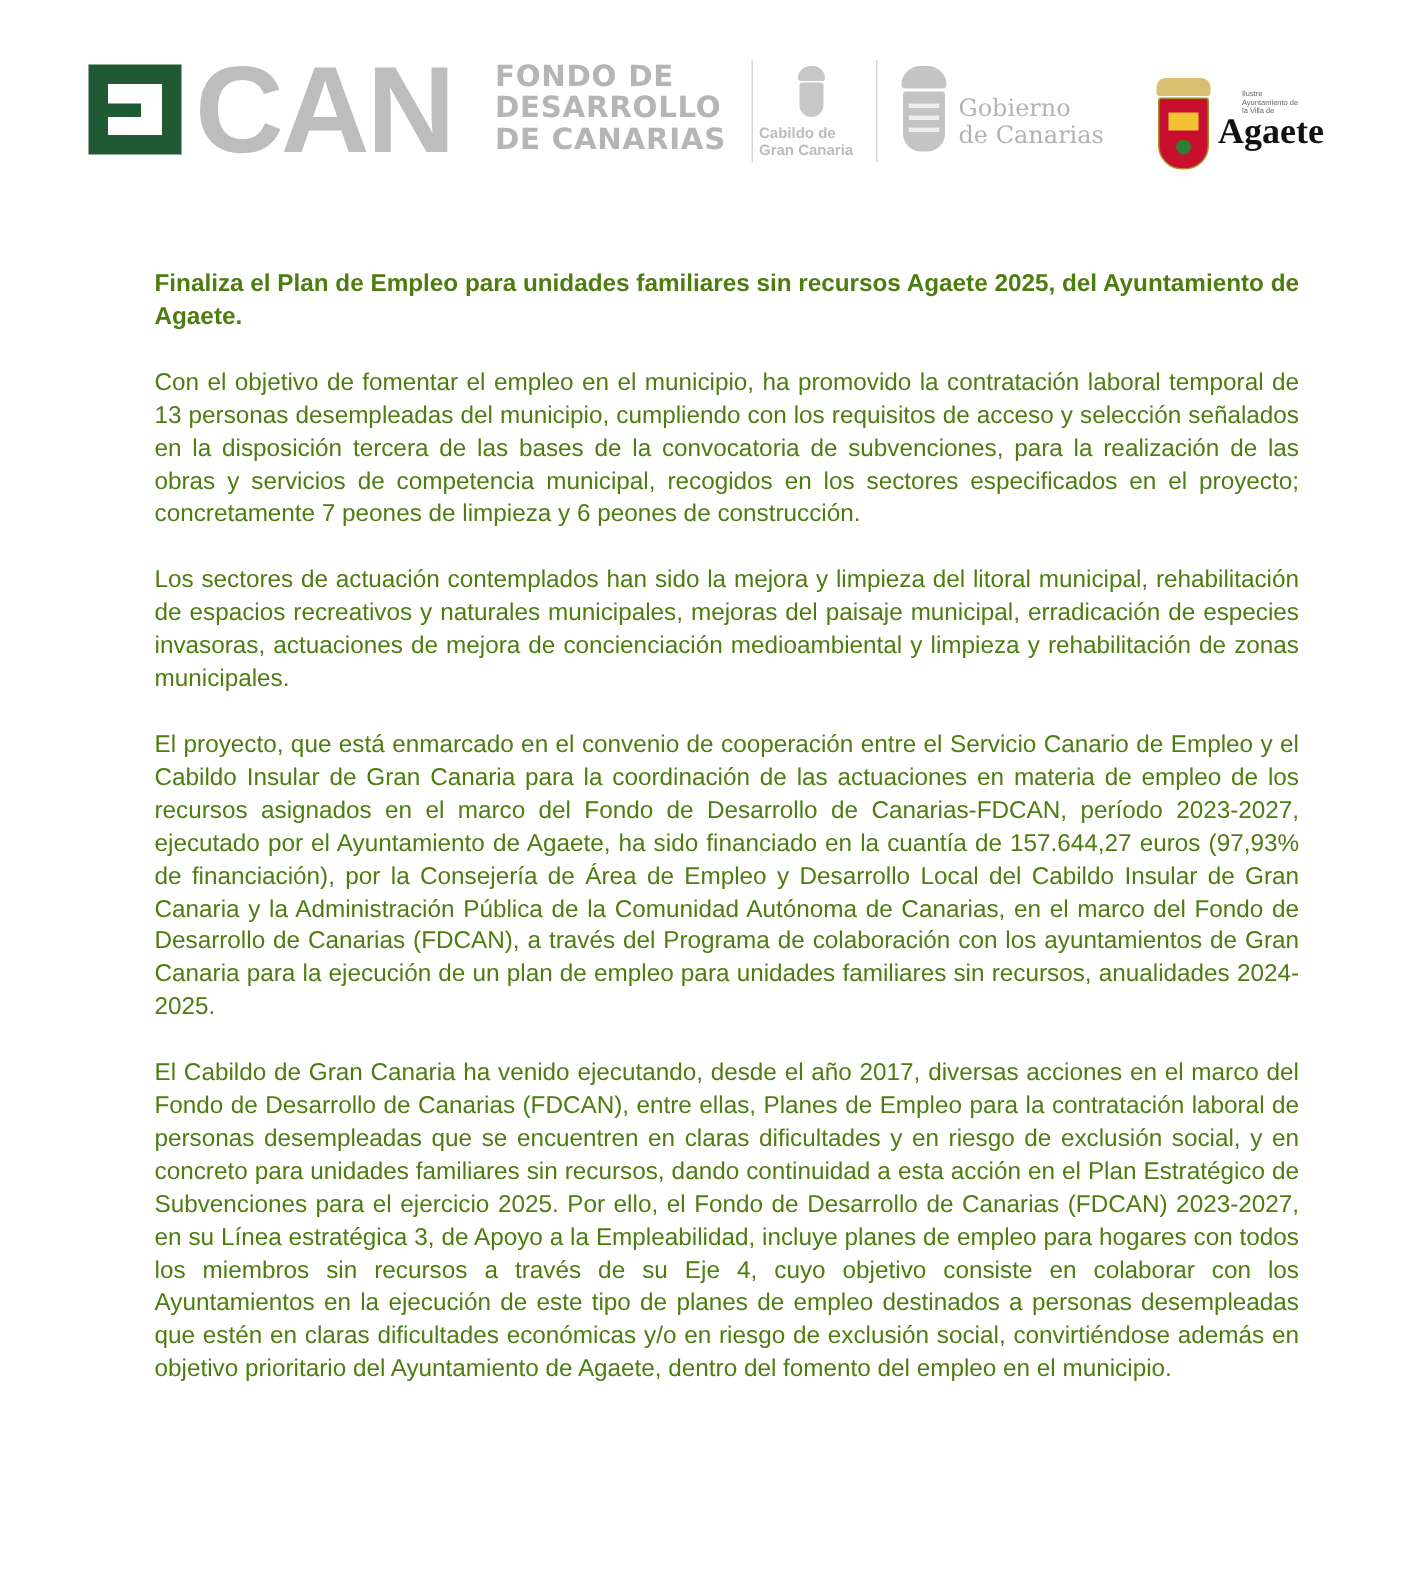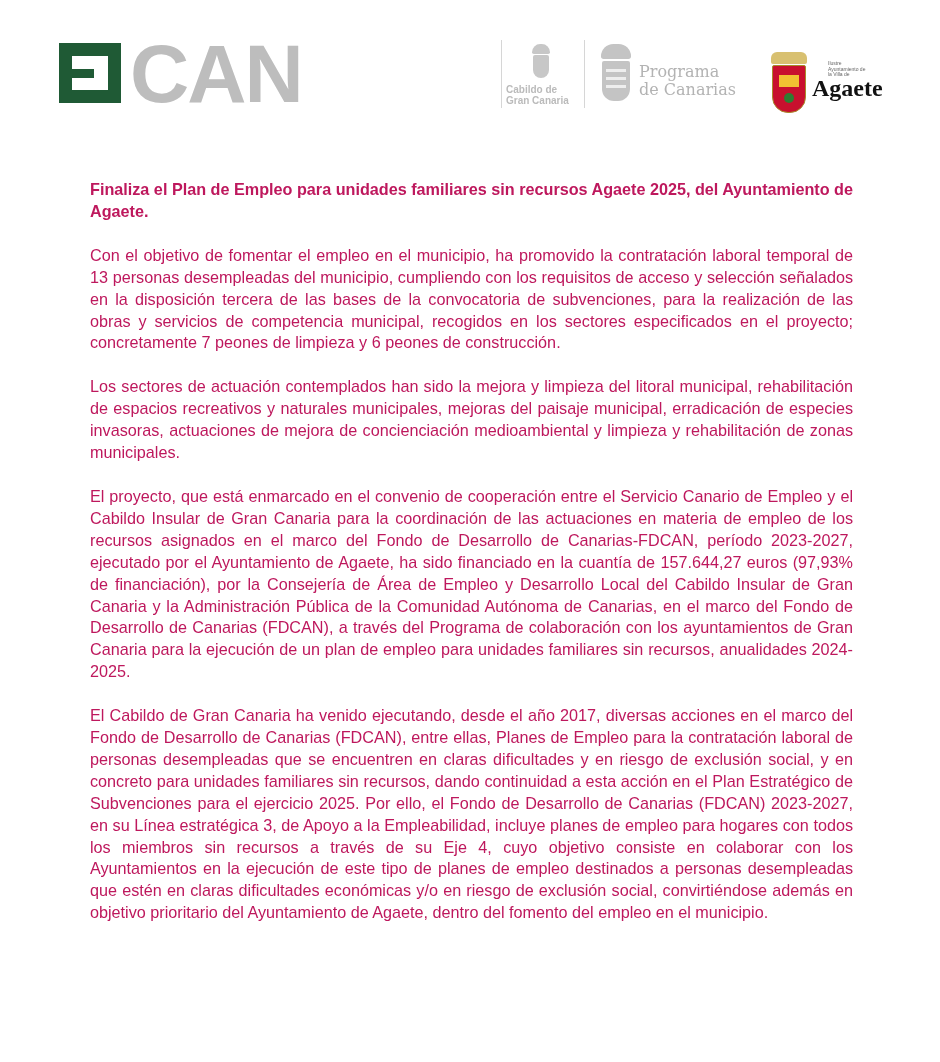--- a/index.html
+++ b/index.html
@@ -32,34 +32,39 @@
   
   .agaete-shield { position: absolute; left: 770px; top: 52px; width: 38px; height: 62px; }
   .agaete-shield .crown { position:absolute; left:1px; top:0; width:36px; height:12px; background:#d8c070; border-radius: 6px 6px 2px 2px; }
   .agaete-shield .body { position:absolute; left:2px; top:13px; width:34px; height:48px; background:#c8102e; border-radius: 2px 2px 16px 16px; border: 1px solid #a88d2a; box-sizing: border-box; }
   .agaete-shield .castle { position:absolute; left:9px; top:23px; width:20px; height:12px; background:#f1c232; }
   .agaete-shield .cross { position:absolute; left:14px; top:41px; width:10px; height:10px; background:#2e7d32; border-radius:50%; }
   .agaete-small { position: absolute; left: 828px; top: 61px; font-size: 5px; line-height: 5.5px; color: #666; width: 50px; }
   .agaete-name { position: absolute; left: 812px; top: 76px; font-family: Liberation Serif, serif; font-weight: bold; font-size: 24px; line-height: 24px; color: #111; }
 
   
-  .doc { position: absolute; left: 90px; top: 179px; width: 763px; font-family: "Liberation Sans", sans-serif; font-size: 16.2px; line-height: 21.9px; color: #be185d; }
+  .doc { position: absolute; left: 103px; top: 179px; width: 763px; font-family: "Liberation Sans", sans-serif; font-size: 16.2px; line-height: 21.9px; color: #4d7c0f; }
   .doc h1 { margin: 0 0 22px 0; font-size: 16.2px; line-height: 21.9px; font-weight: bold; text-align: justify; }
   .doc p { margin: 0 0 22px 0; text-align: justify; }
 </style>
 </head>
 <body>
 
 <div class="header">
 
   <div class="fdcan-mark">
     <div class="inner"></div>
     <div class="bar"></div>
   </div>
   <div class="fdcan-can">CAN</div>
+  <div class="fdcan-text">
+    <div>FONDO DE</div>
+    <div>DESARROLLO</div>
+    <div>DE CANARIAS</div>
+  </div>
 
   <div class="divider" style="left:501px"></div>
 
   <div class="cabildo">
     <div class="crest-small">
       <div class="crown"></div>
         <div class="shield"></div>
     </div>
     <div class="lbl">Cabildo de</div>
     <div class="lbl" style="margin-top:0">Gran Canaria</div>
@@ -68,21 +73,21 @@
   <div class="divider" style="left:584px"></div>
 
   <div class="gob-crest">
     <div class="crown"></div>
     <div class="shield"></div>
     <div class="stripe" style="top:25px"></div>
     <div class="stripe" style="top:33px"></div>
     <div class="stripe" style="top:41px"></div>
   </div>
   <div class="gob-text">
-    <div>Programa</div>
+    <div>Gobierno</div>
     <div>de Canarias</div>
   </div>
 
   <div class="agaete-shield">
     <div class="crown"></div>
     <div class="body"></div>
     <div class="castle"></div>
     <div class="cross"></div>
   </div>
   <div class="agaete-small">

